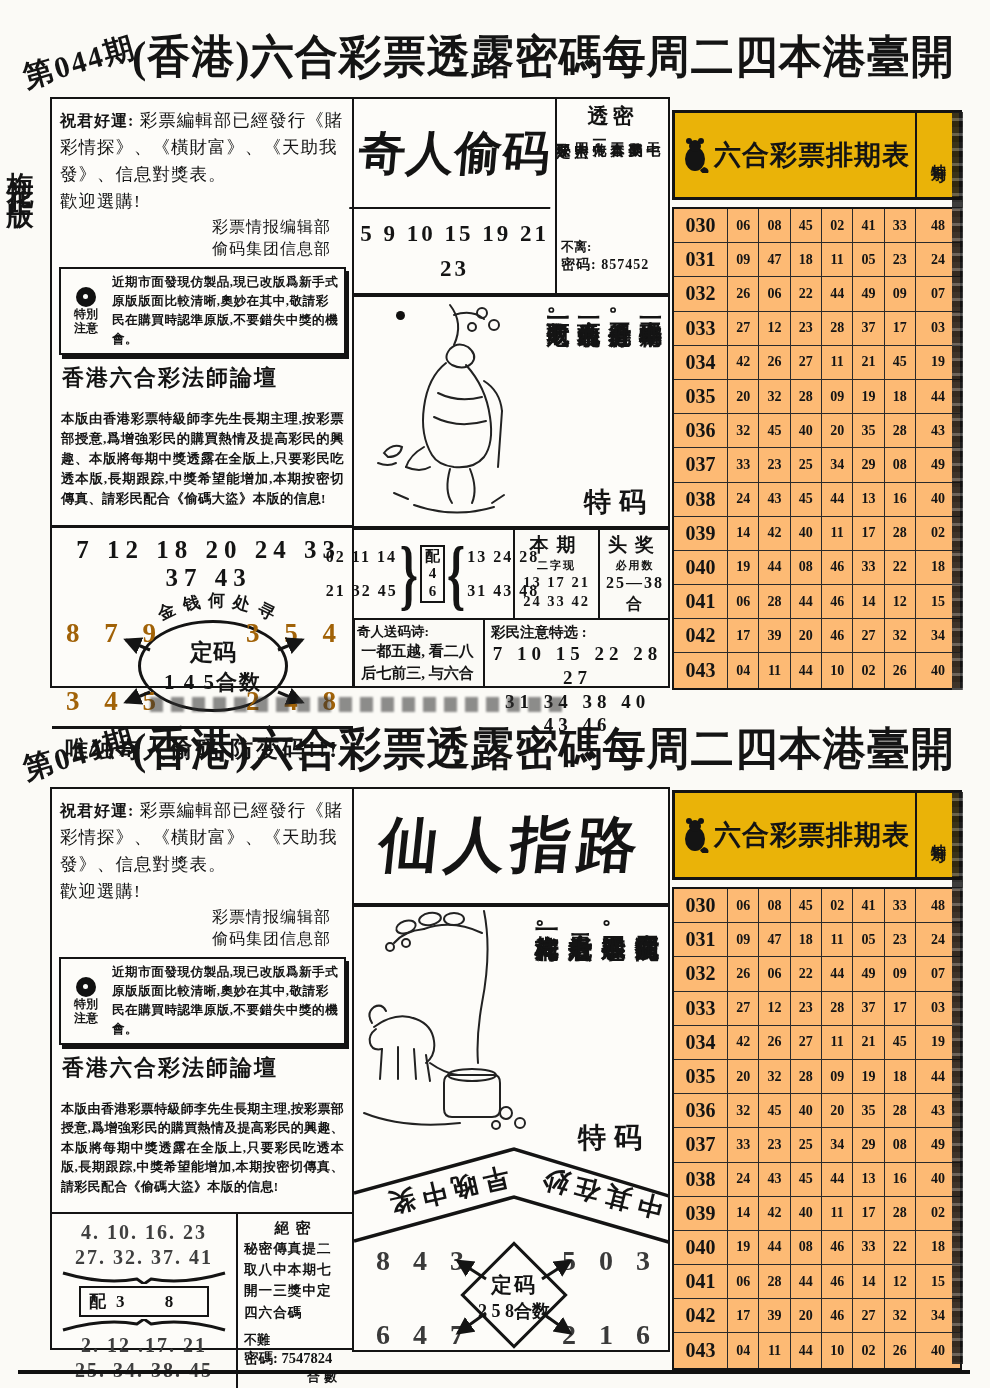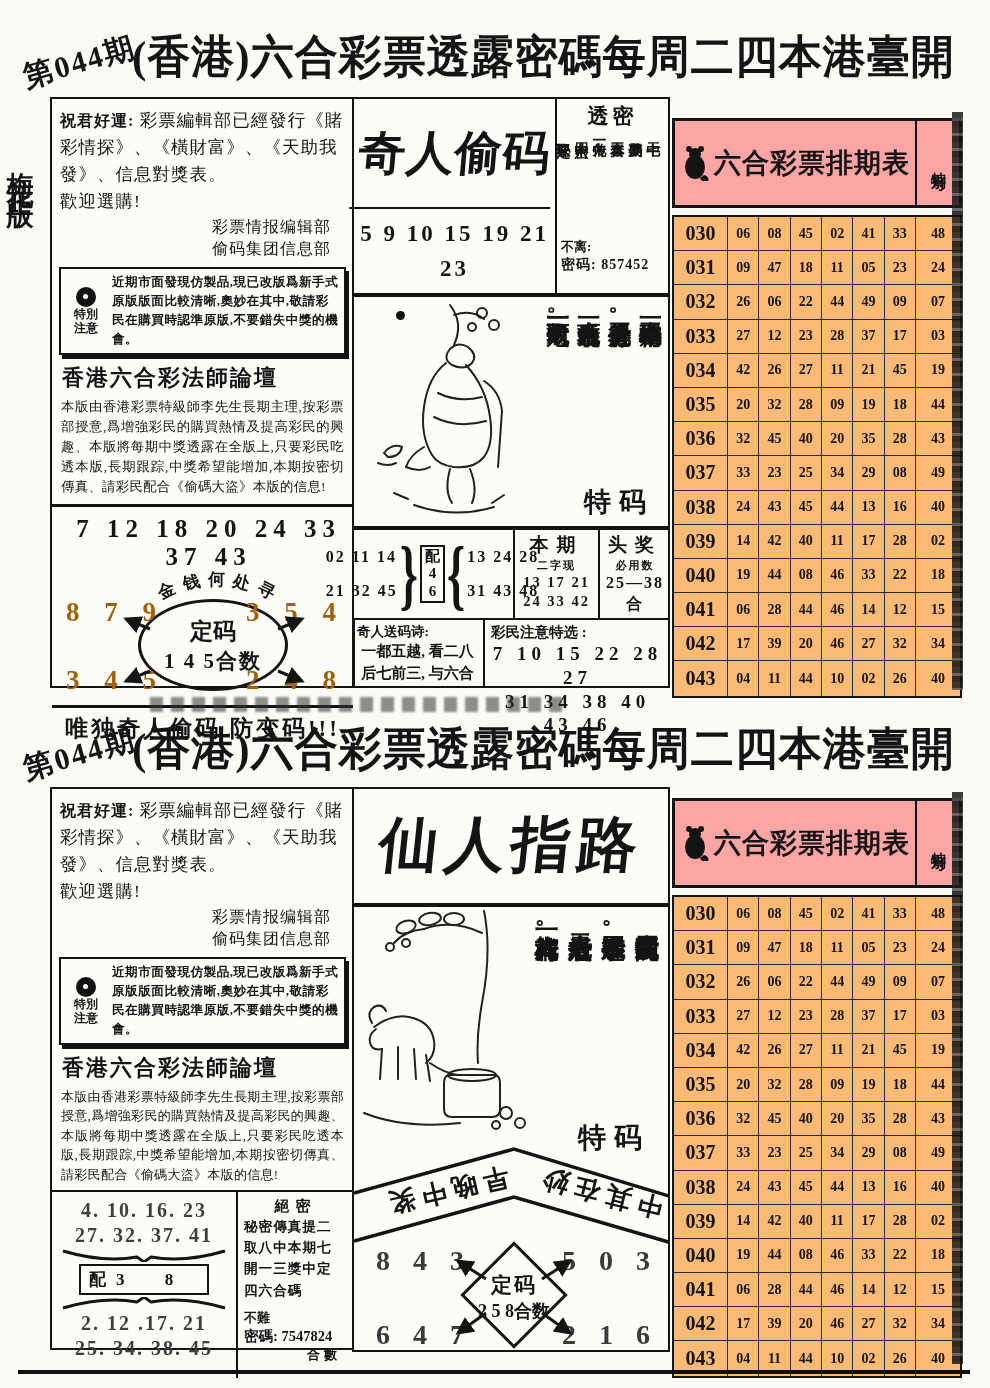--- a/index.html
+++ b/index.html
@@ -27,21 +27,21 @@
   .promo-sign{font-size:16px;text-align:right;padding-right:14px;line-height:1.4;}
   .notice{display:flex;margin:5px 7px;border:2px solid #141414;box-shadow:3px 4px 0 #141414;
           padding:4px 5px;align-items:center;gap:6px;background:#fdfcf9;}
   .notice-ico{display:flex;flex-direction:column;align-items:center;width:40px;flex:none;}
   .notice-dot{width:20px;height:20px;border-radius:50%;background:#111;position:relative;}
   .notice-dot::after{content:"";position:absolute;left:7px;top:7px;width:5px;height:5px;
           border-radius:50%;background:#fdfcf9;}
   .notice-lab{font-size:12px;font-weight:bold;line-height:1.2;text-align:center;}
   .notice-txt{font-size:12.6px;font-weight:bold;line-height:1.5;letter-spacing:.5px;}
   .forum-title{margin:8px 10px 4px 10px;font-size:22px;font-weight:900;letter-spacing:2px;}
-  .forum-body{margin:4px 9px;font-size:13.4px;line-height:1.5;text-align:justify;font-weight:normal;letter-spacing:.3px;}
+  .forum-body{margin:16px 9px;font-size:13.4px;line-height:1.5;text-align:justify;font-weight:bold;letter-spacing:.3px;}
   .sep{border-top:3px solid #141414;margin-top:7px;}
   .numrow{font-size:25px;font-weight:bold;text-align:center;letter-spacing:6px;padding:8px 0 2px 12px;}
 
   
   .oval-zone{position:relative;height:132px;}
   .oval{position:absolute;left:86px;top:26px;width:150px;height:92px;border:3px solid #141414;
         border-radius:50%;display:flex;flex-direction:column;align-items:center;justify-content:center;}
   .oval .l1{font-size:23px;font-weight:900;}
   .oval .l2{font-size:21px;font-weight:bold;letter-spacing:2px;}
   .arc{position:absolute;font-size:17px;font-weight:bold;}
@@ -84,21 +84,21 @@
   .shi-row{position:absolute;left:0;top:523px;width:318px;height:68px;display:flex;}
   .songma{width:133px;border-right:2.5px solid #141414;padding:3px 5px;}
   .songma .lab{font-size:13.5px;font-weight:bold;}
   .songma .tline{font-size:15px;font-weight:900;line-height:1.45;text-align:center;}
   .texuan{flex:1;padding:3px 6px;}
   .texuan .lab{font-size:14.5px;font-weight:bold;}
   .texuan .tline{font-size:19px;font-weight:bold;letter-spacing:5px;line-height:1.25;text-align:center;}
 
   
   .rcol{position:absolute;left:672px;width:290px;}
-  .pq-header{height:90px;border:3px solid #141414;display:flex;background:#fca5a5;margin-top:8px;}
+  .pq-header{height:90px;border:3px solid #141414;display:flex;background:#eab308;}
   .pq-title{flex:1;display:flex;align-items:center;justify-content:center;gap:4px;
             font-size:27px;font-weight:900;letter-spacing:1px;}
   .pq-spec{width:44px;border-left:2.5px solid #141414;display:flex;align-items:center;
            justify-content:center;font-size:15px;font-weight:900;}
   .pq-spec .vcol{letter-spacing:2px;}
   .pq-body{margin-top:7px;border:2.5px solid #141414;background:#fdba74;}
   .prow{display:flex;border-bottom:1.5px solid #2a2a2a;height:34.2px;align-items:stretch;}
   .prow:last-child{border-bottom:none;}
   .pissue{width:54px;border-right:1.5px solid #2a2a2a;font-size:20px;font-weight:bold;
           display:flex;align-items:center;justify-content:center;}

